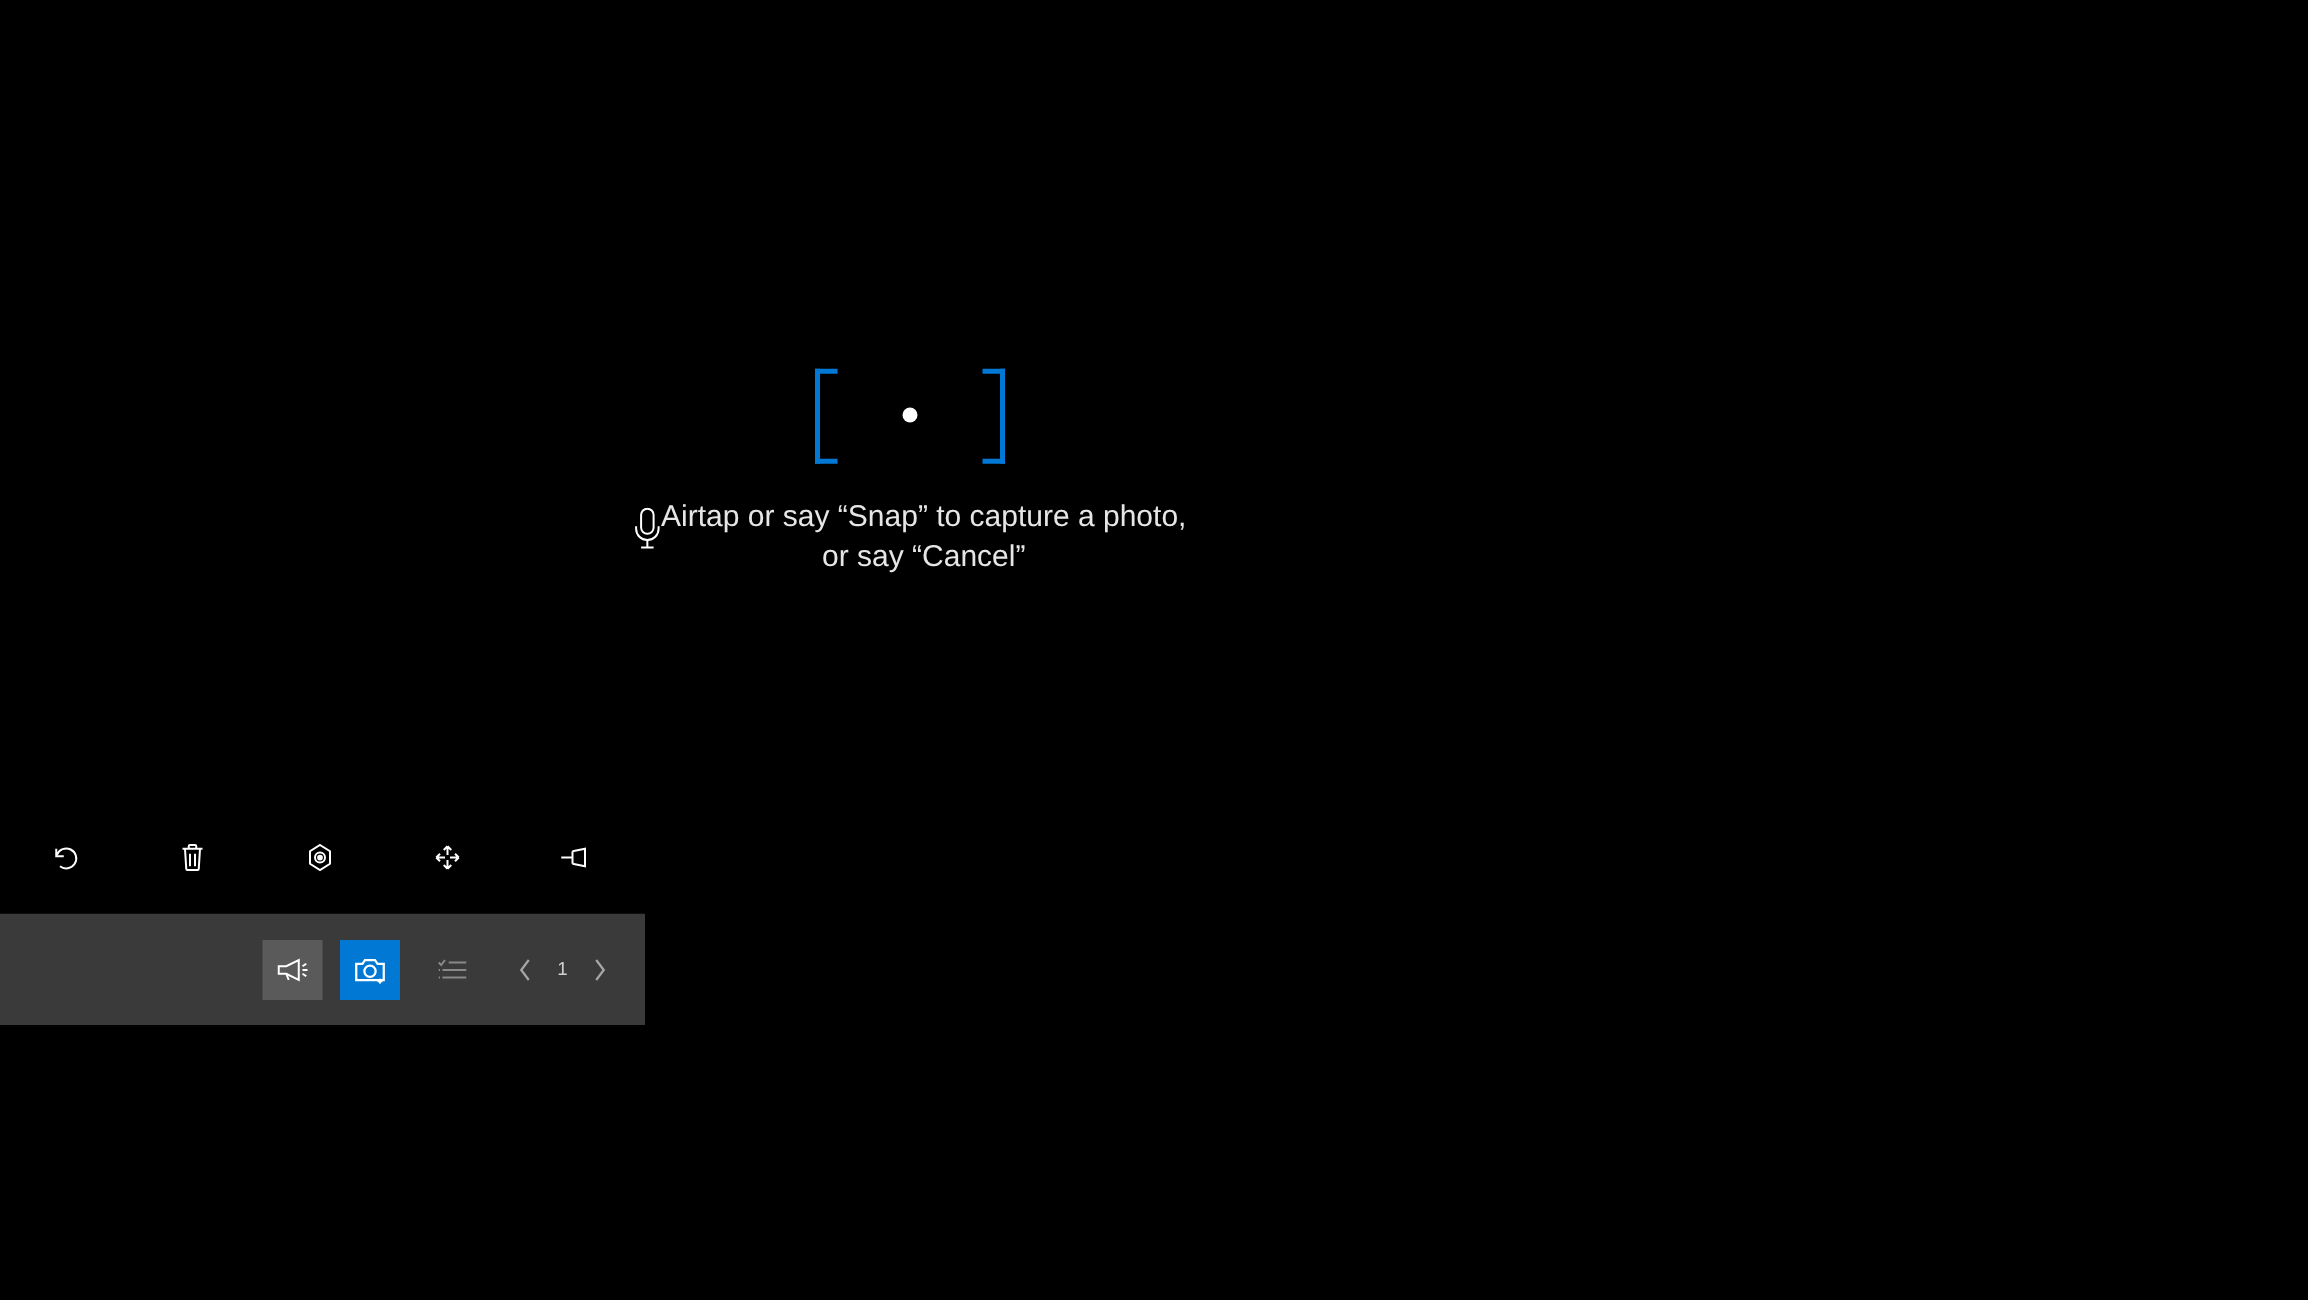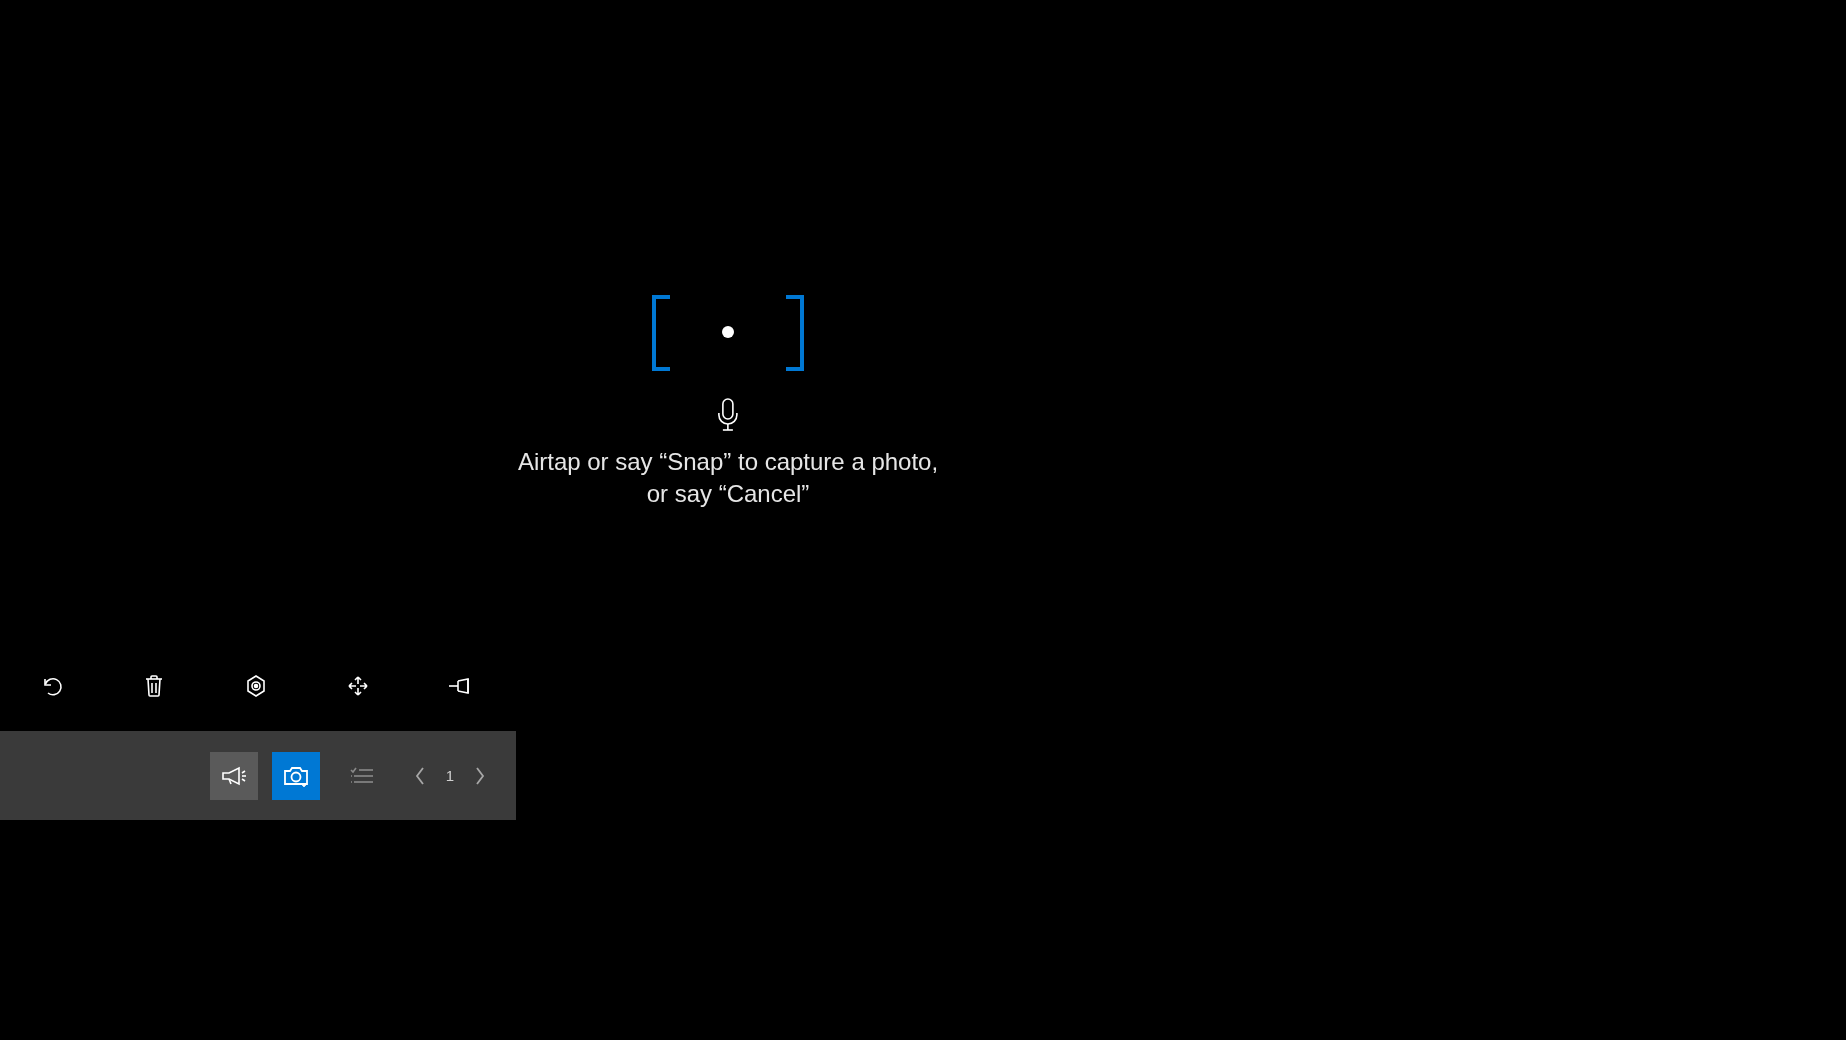--- a/index.html
+++ b/index.html
@@ -53,21 +53,21 @@
       height: 12px;
       background: #fff;
       border-radius: 50%;
     }
     .mic-area {
       position: absolute;
       left: 50%;
       top: 398px;
       transform: translateX(-50%);
       display: flex;
-      flex-direction: column;
+      flex-direction: row;
       align-items: center;
     }
     .mic-icon {
       width: 22px;
       height: 34px;
       margin-bottom: 14px;
     }
     .instruction-text {
       color: #e6e6e6;
       font-size: 24px;

